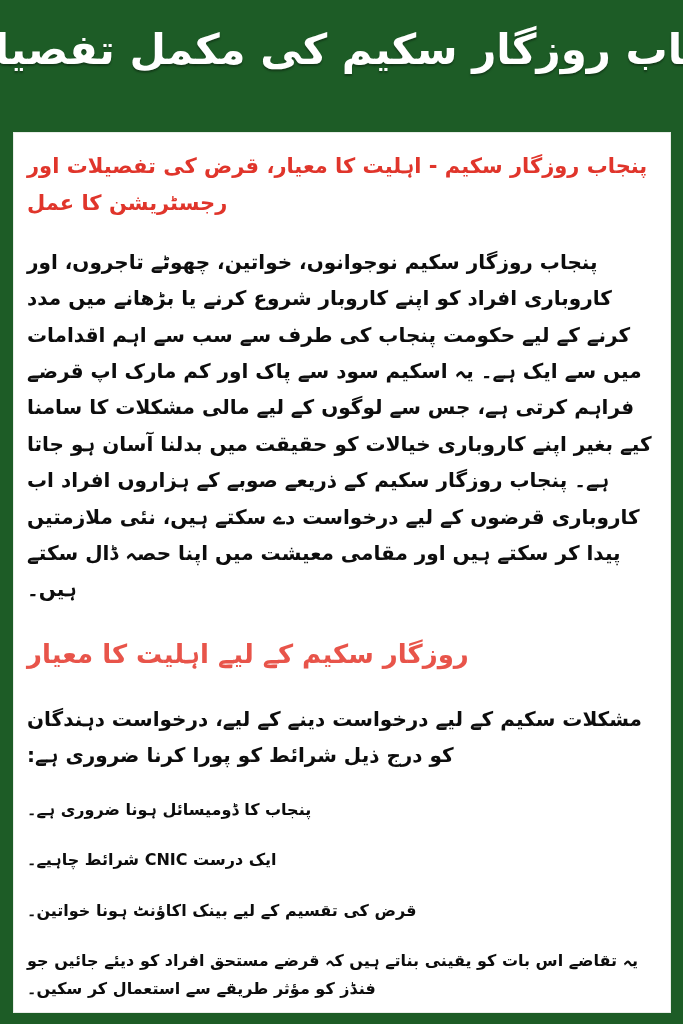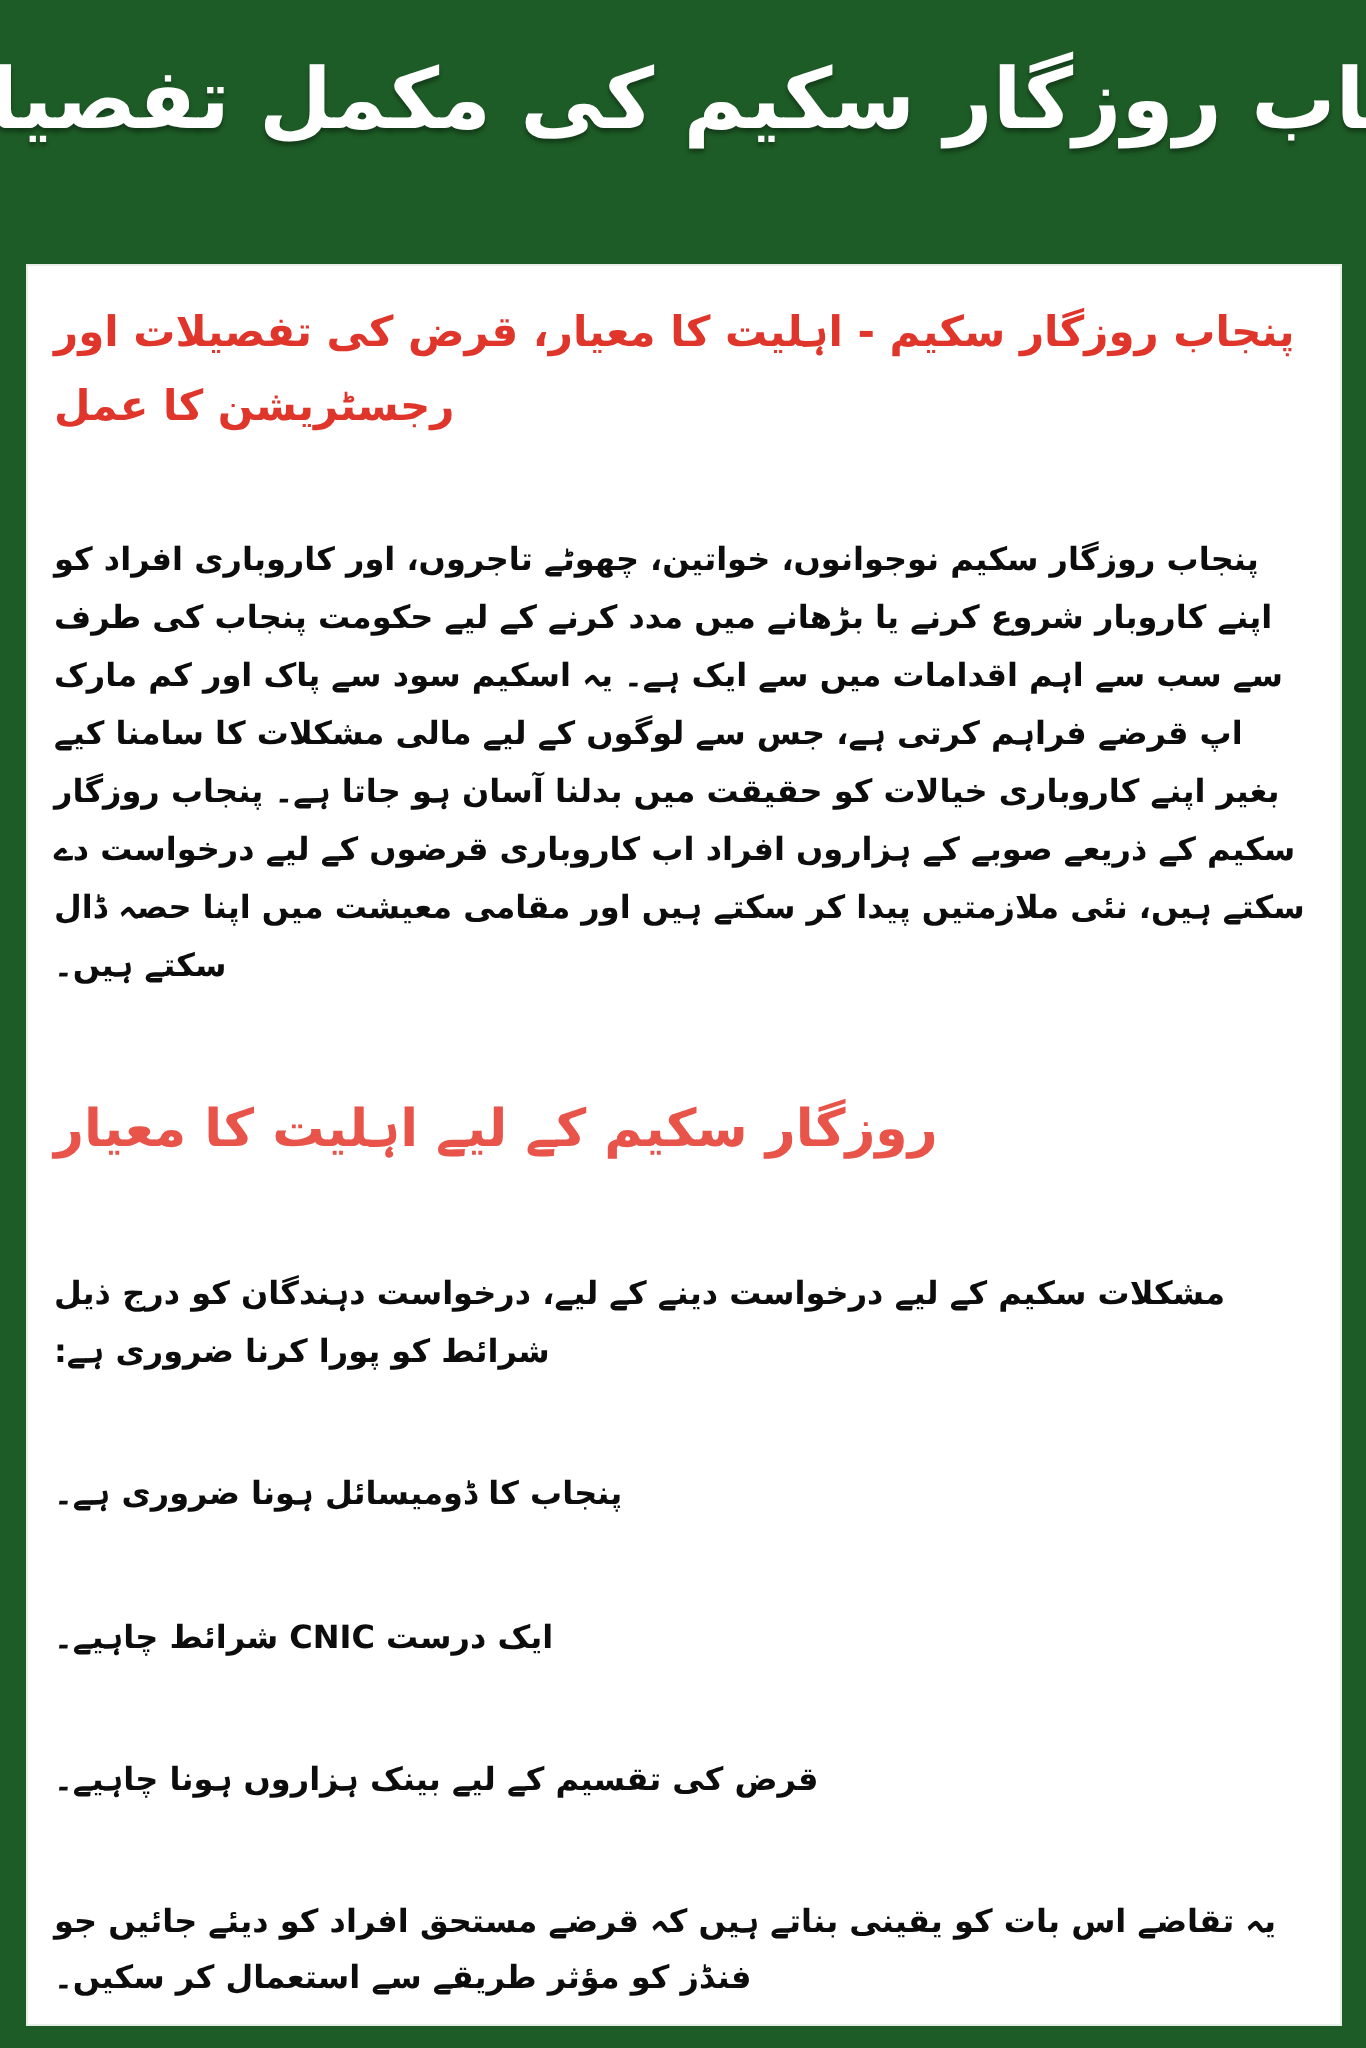--- a/index.html
+++ b/index.html
@@ -60,21 +60,21 @@
   }
   .red-subheading {
     color: #e8544a;
     font-size: 26px;
     font-weight: bold;
     line-height: 1.7;
     margin: 2px 0;
   }
   .body-text {
     color: #0d0d0d;
-    font-size: 16px;
+    font-size: 20px;
     font-weight: bold;
     line-height: 1.82;
   }
   .req-line {
     color: #0d0d0d;
     font-size: 16px;
     font-weight: bold;
     line-height: 1.75;
   }
 </style>
@@ -95,18 +95,18 @@
 
     <div class="red-subheading">روزگار سکیم کے لیے اہلیت کا معیار</div>
 
     <div class="body-text">مشکلات سکیم کے لیے درخواست دینے کے لیے، درخواست دہندگان کو درج ذیل شرائط کو پورا کرنا ضروری ہے:</div>
 
     <div class="req-line">پنجاب کا ڈومیسائل ہونا ضروری ہے۔</div>
 
     <div class="req-line">ایک درست CNIC شرائط چاہیے۔</div>
 
 
-    <div class="req-line">قرض کی تقسیم کے لیے بینک ہزاروں ہونا چاہیے۔</div>
+    <div class="req-line">قرض کی تقسیم کے لیے بینک اکاؤنٹ ہونا خواتین۔</div>
 
     <div class="req-line">یہ تقاضے اس بات کو یقینی بناتے ہیں کہ قرضے مستحق افراد کو دیئے جائیں جو فنڈز کو مؤثر طریقے سے استعمال کر سکیں۔</div>
 
   </div>
 </div>
 
 </body></html>

